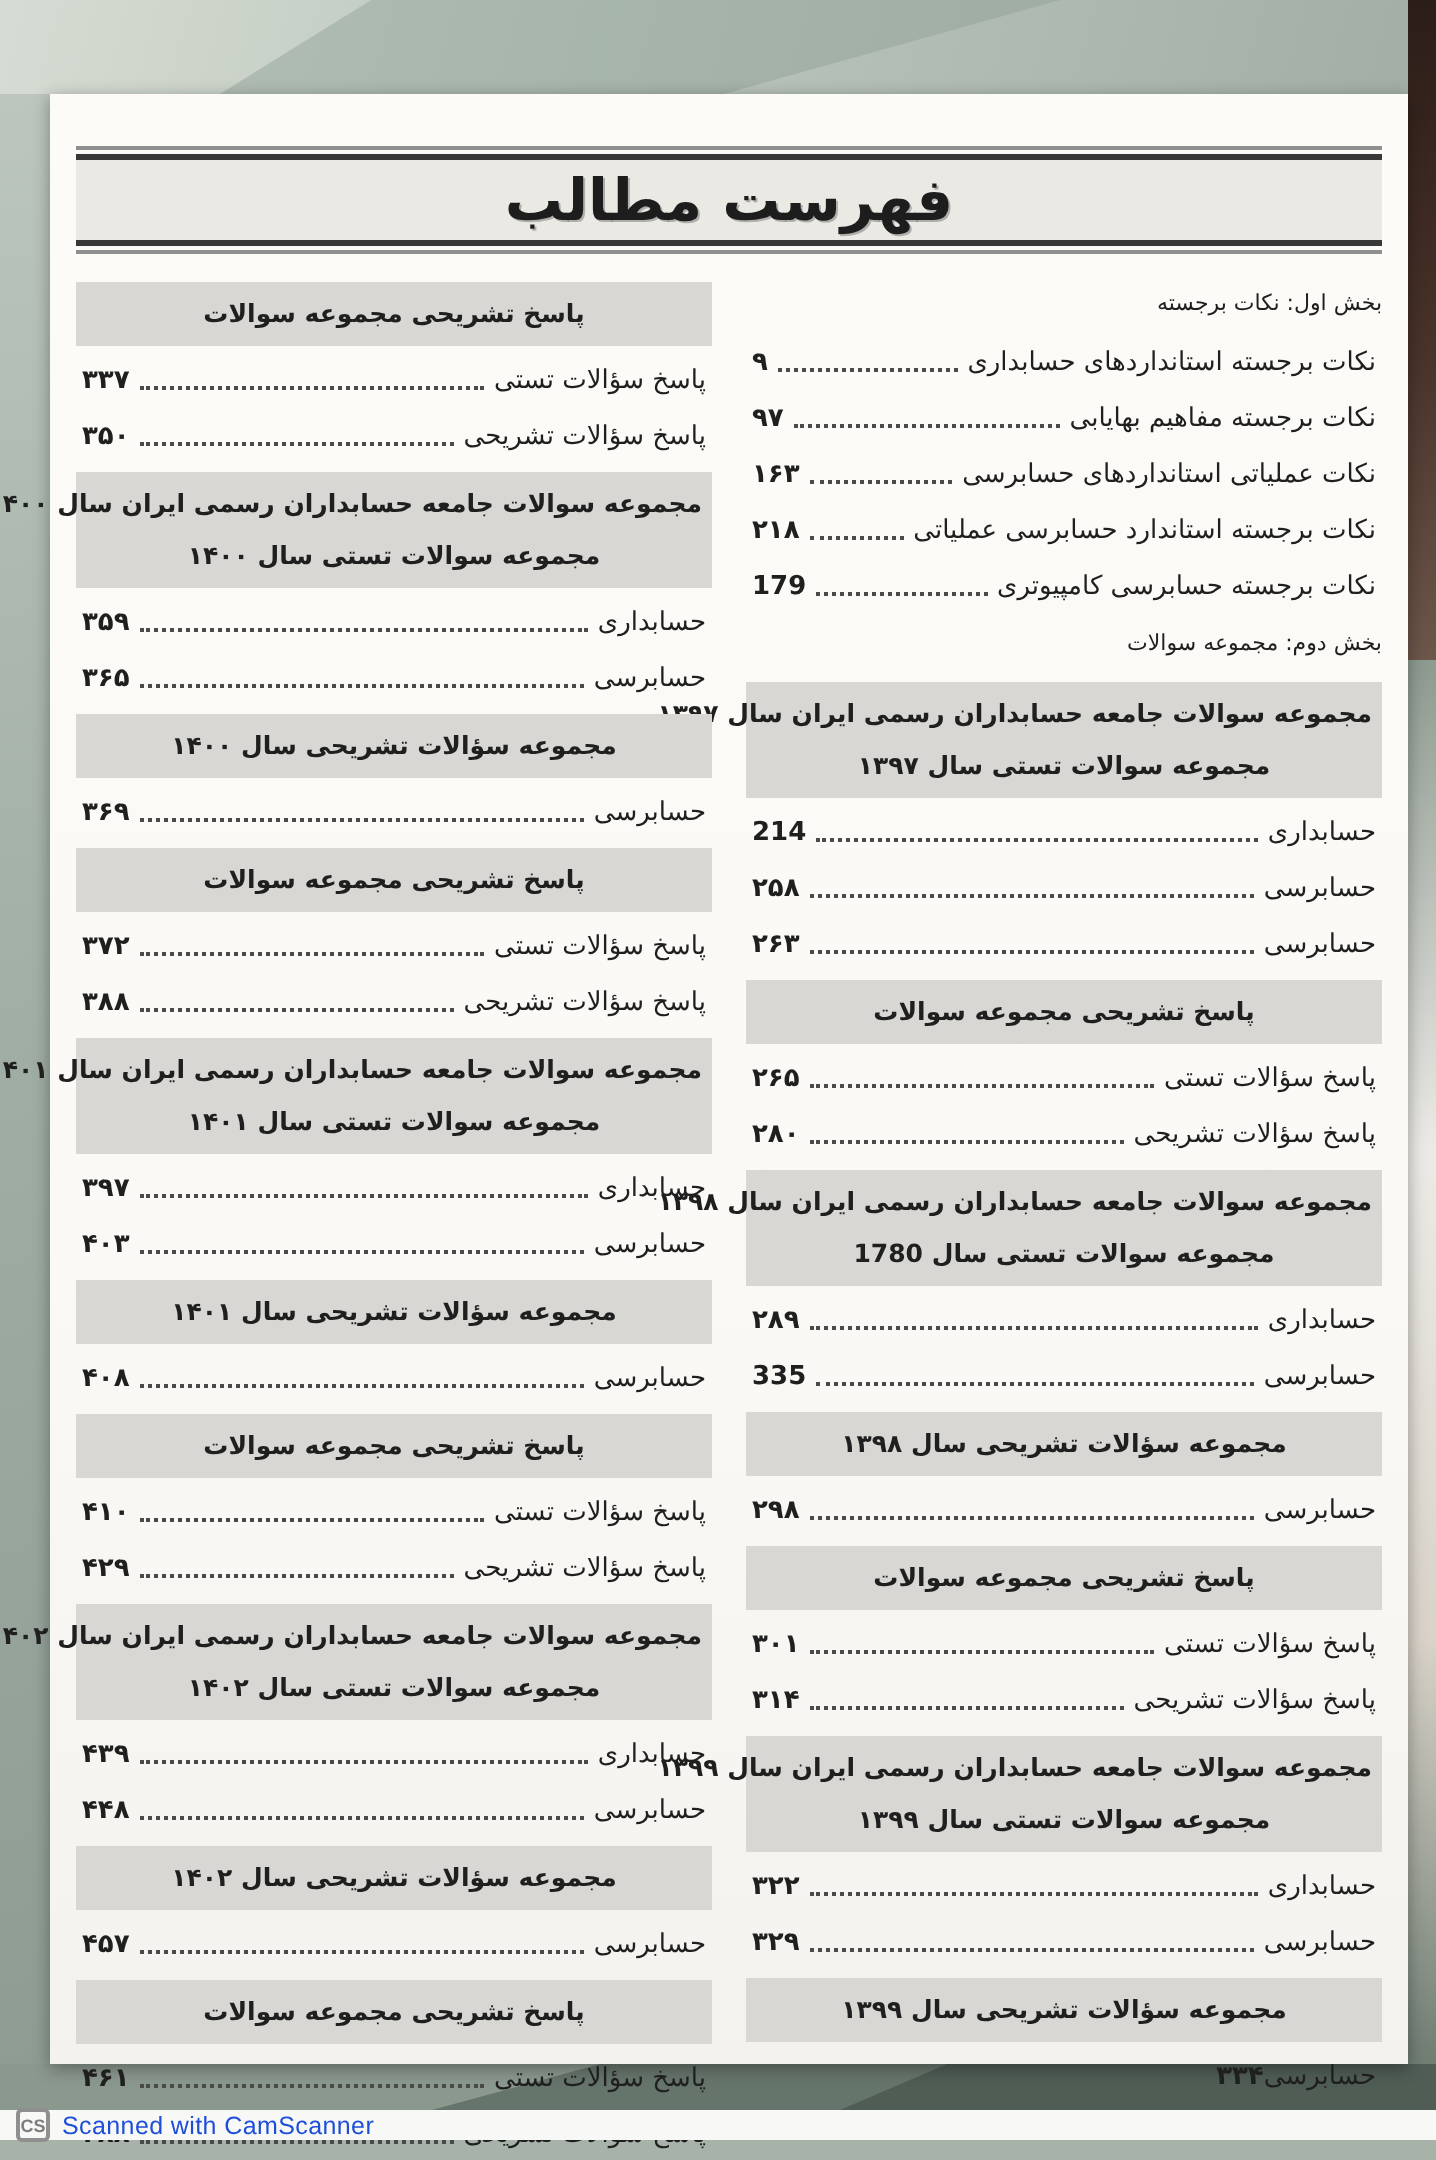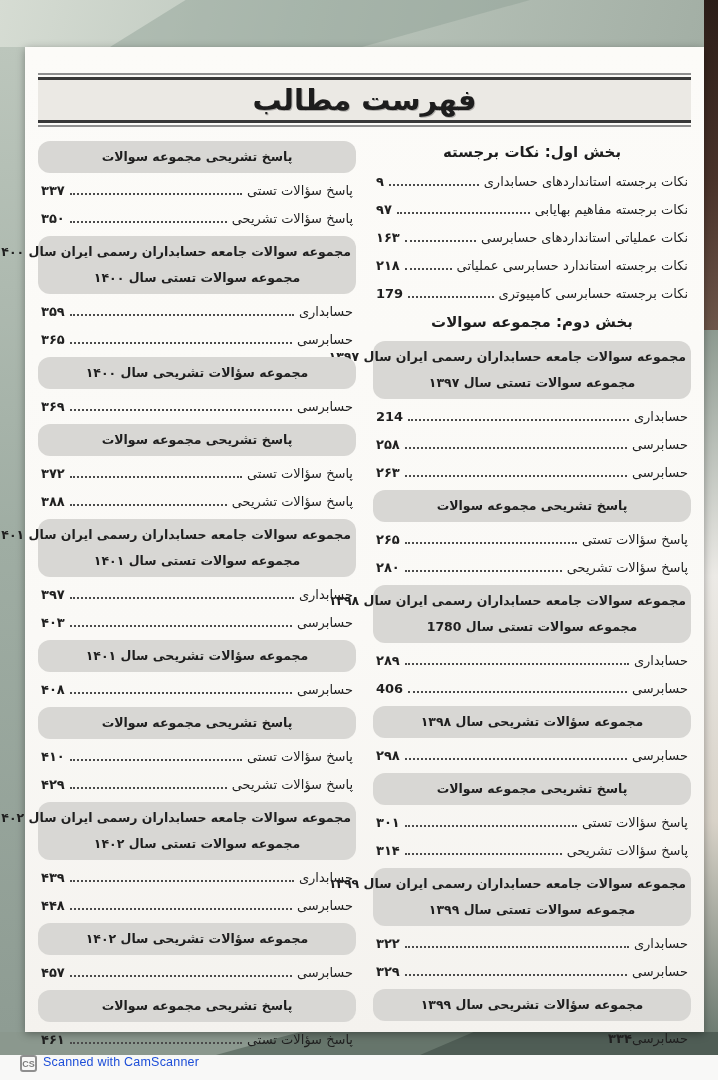--- a/index.html
+++ b/index.html
@@ -78,53 +78,52 @@
     margin-top:4px;
   }
   .col {
     flex:1 1 0;
     display:flex;
     flex-direction:column;
     min-width:0;
   }
   .heading {
     height:30px; line-height:30px;
-    text-align:center; font-weight:bold; font-size:15px;
+    text-align:right; font-weight:normal; font-size:11px;
     flex:none;
   }
   .banner {
     background:#d8d7d4;
     margin:4px 0 3px 0;
     padding:3px 5px;
     flex:none;
-    border-radius:12px;
   }
   .banner-line {
     text-align:center; font-weight:bold; font-size:12.5px;
     line-height:26px; height:26px; white-space:nowrap;
   }
   .entry {
     height:28px; flex:none;
     display:flex; align-items:center;
     font-size:13px;
     padding:0 3px;
   }
   .entry .label { white-space:nowrap; font-weight:500; }
   .entry .dots {
     flex:1 1 auto; min-width:8px;
     border-bottom:2px dotted #4a4a4a;
     margin:0 5px; height:0; transform:translateY(4px);
   }
   .entry .num { font-weight:bold; white-space:nowrap; }
   
   .cs-bar {
-    position:absolute; left:0; top:1055px; width:718px; height:25px;
+    position:absolute; left:0; top:1055px; width:718px; height:15px;
     background:#f8f8f7;
-    display:flex; align-items:flex-start;
-    padding-left:20px;
+    display:flex; align-items:center;
+    padding-left:8px;
     font-family:"Liberation Sans", sans-serif;
   }
   .cs-logo {
     width:17px; height:17px;
     border:2px solid #8f8f8f; border-radius:3px;
     color:#7d7d7d; font-size:9px; font-weight:bold;
     display:flex; align-items:center; justify-content:center;
     margin-right:6px; flex:none;
   }
   .cs-text { color:#1d4ed8; font-size:12.5px; letter-spacing:.2px; }
@@ -213,21 +212,21 @@
           <div class="banner-line">مجموعه سوالات تستی سال 1780</div>
         </div>
         <div class="entry">
           <span class="label">حسابداری</span>
           <span class="dots"></span>
           <span class="num">۲۸۹</span>
         </div>
         <div class="entry">
           <span class="label">حسابرسی</span>
           <span class="dots"></span>
-          <span class="num">406</span>
+          <span class="num">335</span>
         </div>
         <div class="banner">
           <div class="banner-line">مجموعه سؤالات تشریحی سال ۱۳۹۸</div>
         </div>
         <div class="entry">
           <span class="label">حسابرسی</span>
           <span class="dots"></span>
           <span class="num">۲۹۸</span>
         </div>
         <div class="banner">

